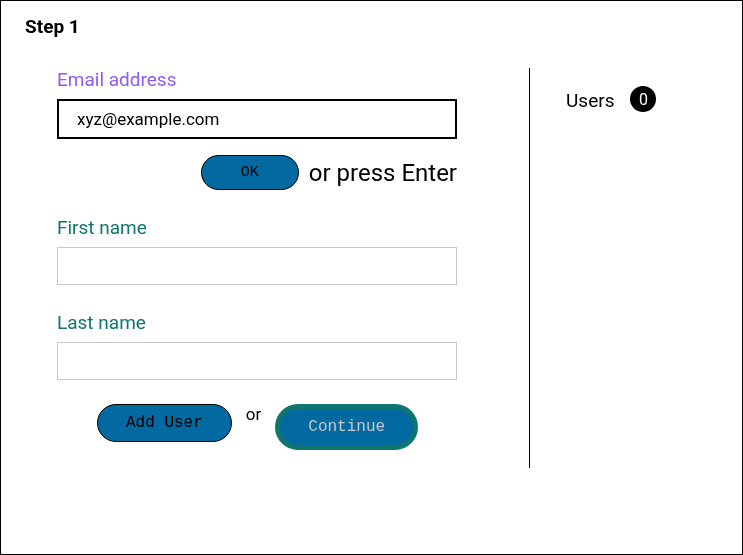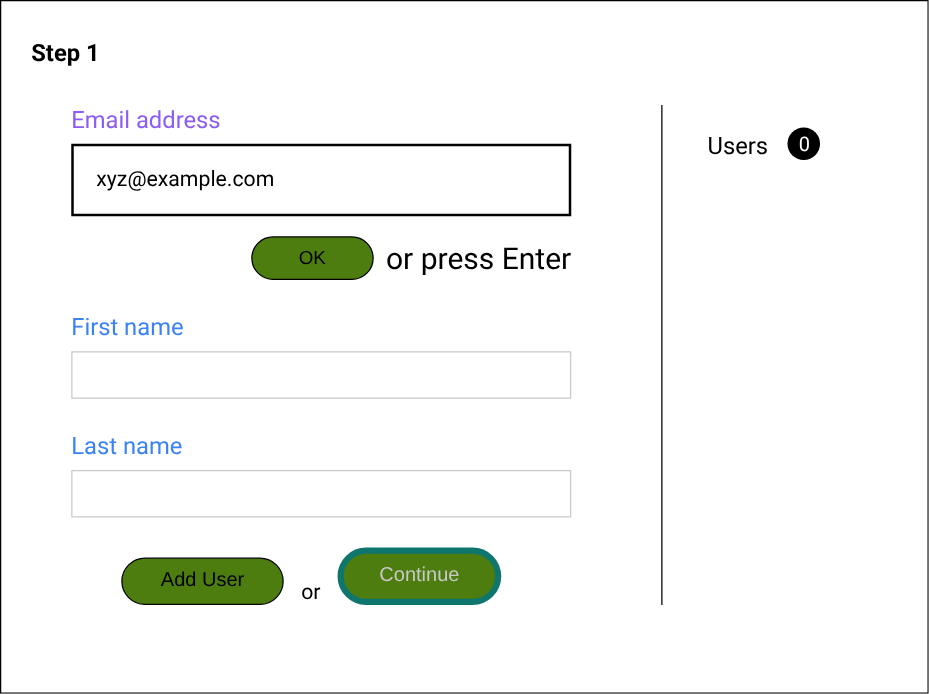--- a/index.html
+++ b/index.html
@@ -8,21 +8,21 @@
     font-family: -apple-system, BlinkMacSystemFont, "Segoe UI", Roboto, "Helvetica Neue", Arial, sans-serif;
     color: #000;
     background: #fff;
     width: 743px;
     height: 555px;
   }
   .panel {
     border: 1px solid #000;
     width: 743px;
     height: 555px;
-    padding: 30px 24px 30px 24px;
+    padding: 14px 24px 30px 24px;
     position: relative;
   }
   .step-title {
     font-weight: 700;
     font-size: 19px;
     margin: 0 0 30px 0;
   }
   .content {
     display: flex;
     align-items: stretch;
@@ -38,47 +38,47 @@
     height: 400px;
   }
   .right-col {
     padding-top: 18px;
   }
   .field-label {
     font-size: 19px;
     margin-bottom: 8px;
     color: #8b5cf6;
   }
-  .field-label.disabled { color: #3b82f6; }
+  .field-label.disabled { color: #0f766e; }
   .text-input {
     width: 400px;
-    height: 58px;
+    height: 40px;
     border: 2px solid #000;
     font-size: 17px;
     padding: 0 18px;
     outline: none;
     font-family: inherit;
   }
   .text-input.disabled-input {
     border: 1px solid #c9c9c9;
     height: 38px;
   }
   .row-inline {
     display: flex;
     align-items: center;
     width: 400px;
     margin-top: 16px;
   }
   .row-inline.right { justify-content: flex-end; }
   .btn {
-    background: #4d7c0f;
+    background: #0369a1;
     border: 1.5px solid #000;
     border-radius: 999px;
     font-size: 15px;
-    font-family: Liberation Sans, sans-serif;
+    font-family: Liberation Mono, monospace;
     cursor: pointer;
     padding: 9px 26px;
     line-height: 1;
   }
   .btn.ok { min-width: 98px; text-align: center; padding: 9px 30px; }
   .btn.adduser { min-width: 130px; padding: 10px 28px; font-size: 16px; }
   .btn.continue {
     border: 5px solid #0f766e;
     color: #c9c9c9;
     min-width: 130px;
@@ -87,21 +87,21 @@
     cursor: default;
   }
   .hint-text {
     font-size: 24px;
     margin-left: 10px;
   }
   .or-text { font-size: 17px; margin: 0 14px; }
   .group { margin-bottom: 26px; }
   .actions {
     display: flex;
-    align-items: flex-end;
+    align-items: flex-start;
     width: 400px;
     margin-top: 24px;
     padding-left: 40px;
   }
   .users-header {
     display: flex;
     align-items: flex-end;
     gap: 16px;
   }
   .users-label { font-size: 19px; }

